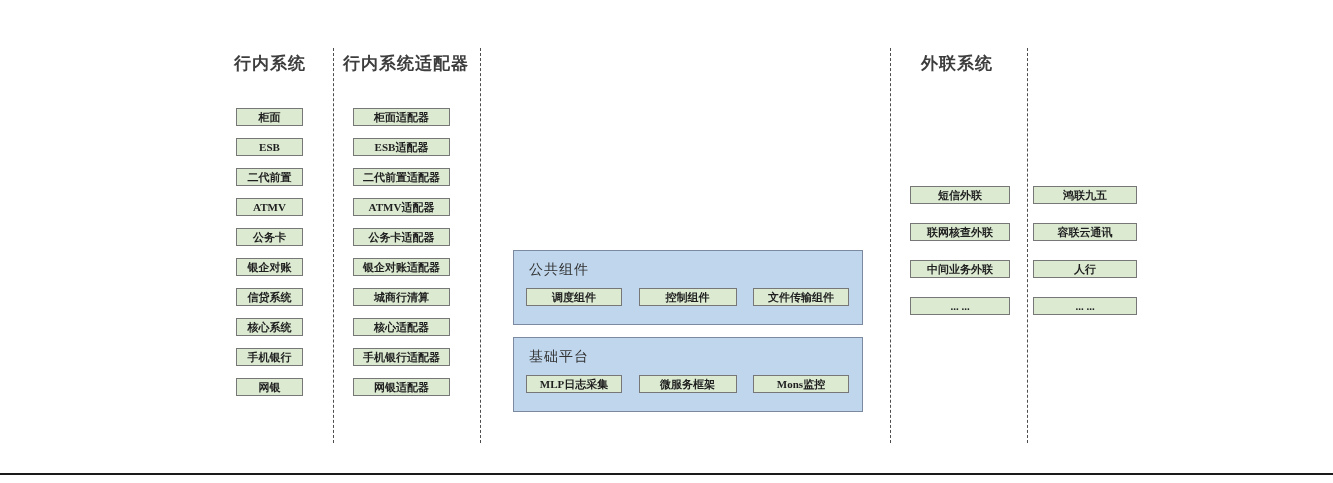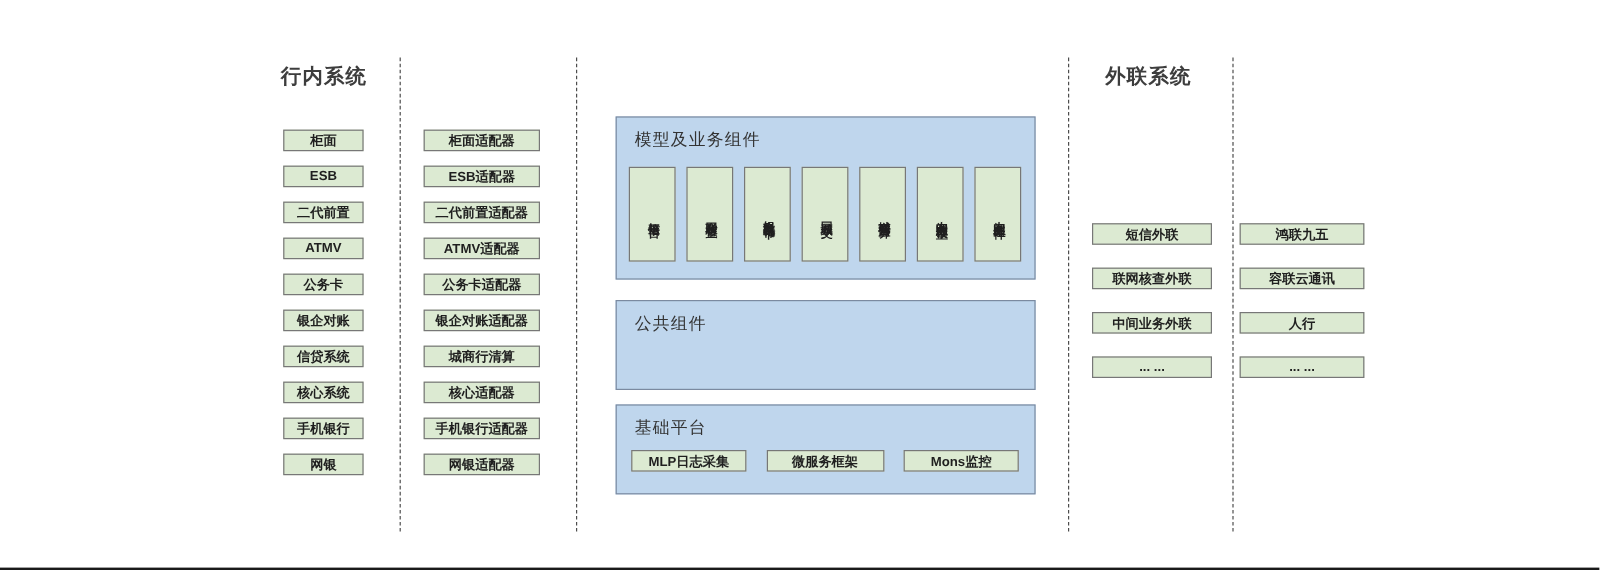--- a/index.html
+++ b/index.html
@@ -23,21 +23,21 @@
     position:absolute; top:48px; height:395px; width:0;
     border-left:1.5px dashed var(--divider);
   }
   .stack{
     position:absolute; display:flex; flex-direction:column;
   }
   .gbox{
     background:var(--green-fill); border:1px solid var(--green-border);
     height:18px; display:flex; align-items:center; justify-content:center;
     font-size:11px; font-weight:bold; color:var(--box-text);
-    white-space:nowrap; flex:none;
+    white-space:nowrap; flex:none;font-family:Liberation Serif, serif;
   }
   .panel{
     position:absolute; left:513px; width:350px;
     background:var(--blue-fill); border:1px solid var(--blue-border);
   }
   .panel-title{
     position:absolute; top:10px; left:15px;
     font-size:14px; color:#333333; letter-spacing:1px;
   }
   .vrow{
@@ -61,20 +61,21 @@
     position:absolute; left:0; top:473px; width:100%; height:2px;
     background:var(--bottom-line);
   }
 </style>
 </head>
 <body>
 
 <div class="canvas">
 
   <div class="col-header" style="left:210px;width:120px">行内系统</div>
+  <div class="col-header" style="left:343px;width:124px">行内系统适配器</div>
   <div class="col-header" style="left:897px;width:120px">外联系统</div>
 
   <div class="divider" style="left:333px"></div>
   <div class="divider" style="left:480px"></div>
   <div class="divider" style="left:890px"></div>
   <div class="divider" style="left:1027px"></div>
 
   <div class="stack" style="left:236px;top:108px;width:67px;gap:12px">
     <div class="gbox">柜面</div>
     <div class="gbox">ESB</div>
@@ -94,35 +95,28 @@
     <div class="gbox">二代前置适配器</div>
     <div class="gbox">ATMV适配器</div>
     <div class="gbox">公务卡适配器</div>
     <div class="gbox">银企对账适配器</div>
     <div class="gbox">城商行清算</div>
     <div class="gbox">核心适配器</div>
     <div class="gbox">手机银行适配器</div>
     <div class="gbox">网银适配器</div>
   </div>
 
-  <div class="panel" style="top:97px;height:136px">
-    <div class="panel-title">模型及业务组件</div>
-    <div class="vrow">
-      <div class="vbox">短信平台</div>
-      <div class="vbox">联网核查</div>
-      <div class="vbox">银联及银行卡</div>
-      <div class="vbox">同城票交</div>
-      <div class="vbox">城商行清算</div>
-      <div class="vbox">中间业务模型</div>
-      <div class="vbox">中间业务组件</div>
-    </div>
-  </div>
 
   <div class="panel" style="top:250px;height:75px">
     <div class="panel-title">公共组件</div>
+    <div class="hrow">
+      <div class="gbox">调度组件</div>
+      <div class="gbox" style="width:98px">控制组件</div>
+      <div class="gbox">文件传输组件</div>
+    </div>
   </div>
 
   <div class="panel" style="top:337px;height:75px">
     <div class="panel-title">基础平台</div>
     <div class="hrow">
       <div class="gbox">MLP日志采集</div>
       <div class="gbox" style="width:98px">微服务框架</div>
       <div class="gbox">Mons监控</div>
     </div>
   </div>

